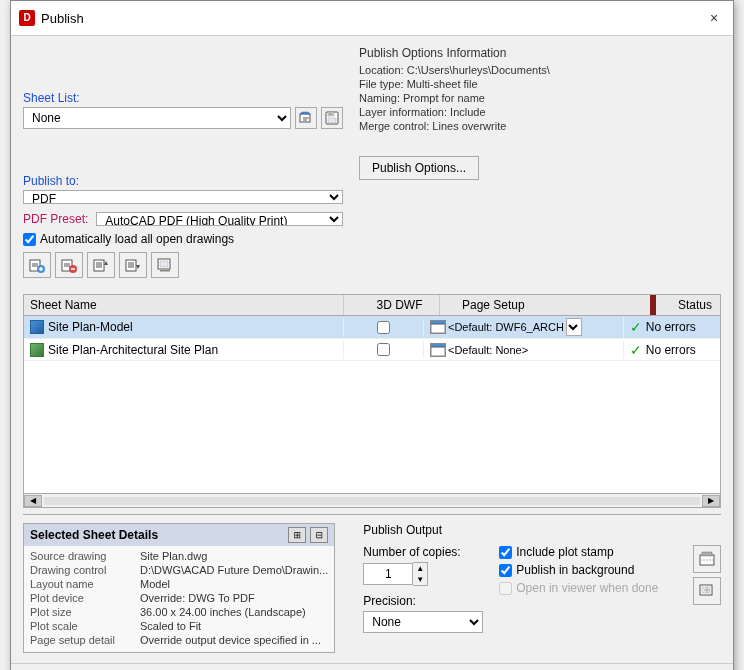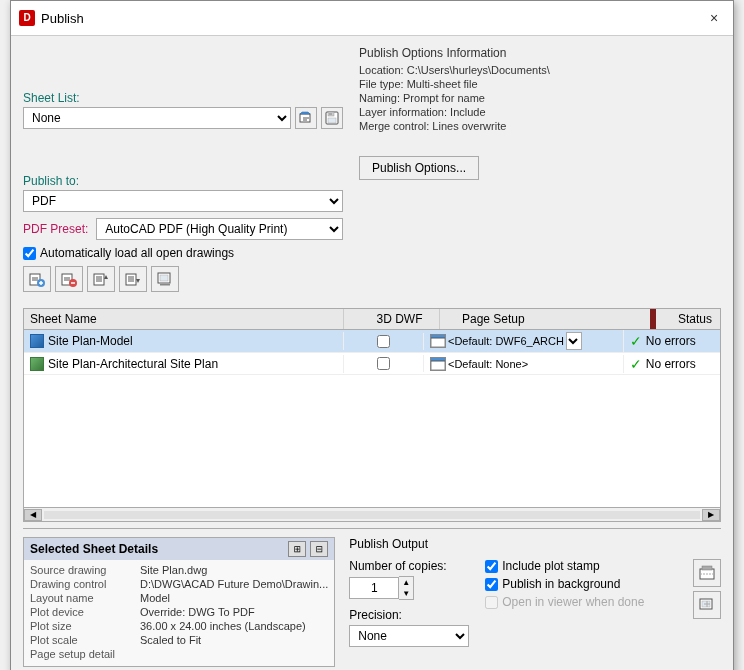--- a/index.html
+++ b/index.html
@@ -65,32 +65,32 @@
       margin-bottom: 8px;
     }
     .left-panel {
       flex: 0 0 320px;
     }
     .right-panel {
       flex: 1;
     }
     .form-label {
       font-size: 12px;
-      color: #0f766e;
+      color: #1d4ed8;
       margin-bottom: 2px;
       margin-top: 45px;
     }
     .form-label-inline {
       font-size: 12px;
       color: #be185d;
       margin-right: 8px;
       white-space: nowrap;
     }
     select {
-      height: 22px;
+      height: 14px;
       font-size: 12px;
       border: 1px solid #aaa;
       background: white;
       padding: 0 4px;
       cursor: pointer;
       appearance: auto;
     }
     .sheet-list-row {
       display: flex;
       align-items: center;
@@ -261,21 +261,21 @@
       align-items: center;
       justify-content: center;
       color: #555;
     }
     .status-check {
       color: #00aa00;
       font-size: 14px;
     }
     .details-section {
       display: flex;
-      gap: 2px;
+      gap: 16px;
       border-top: 1px solid #aaa;
       padding-top: 8px;
     }
     .selected-details {
       flex: 0 0 300px;
       border: 1px solid #aaa;
       background: #f8f8f8;
       margin-right: 12px;
     }
     .selected-details-header {
@@ -642,20 +642,21 @@
           <div class="detail-row">
             <span class="detail-label">Plot size</span>
             <span class="detail-value">36.00 x 24.00 inches (Landscape)</span>
           </div>
           <div class="detail-row">
             <span class="detail-label">Plot scale</span>
             <span class="detail-value">Scaled to Fit</span>
           </div>
           <div class="detail-row">
             <span class="detail-label">Page setup detail</span>
+            <span class="detail-value">Override output device specified in ...</span>
           </div>
         </div>
       </div>
 
       <div class="publish-output">
         <div class="publish-output-title">Publish Output</div>
         <div style="display:flex;gap:16px;align-items:flex-start">
           <div>
             <div class="copies-label">Number of copies:</div>
             <div class="copies-input-group">

